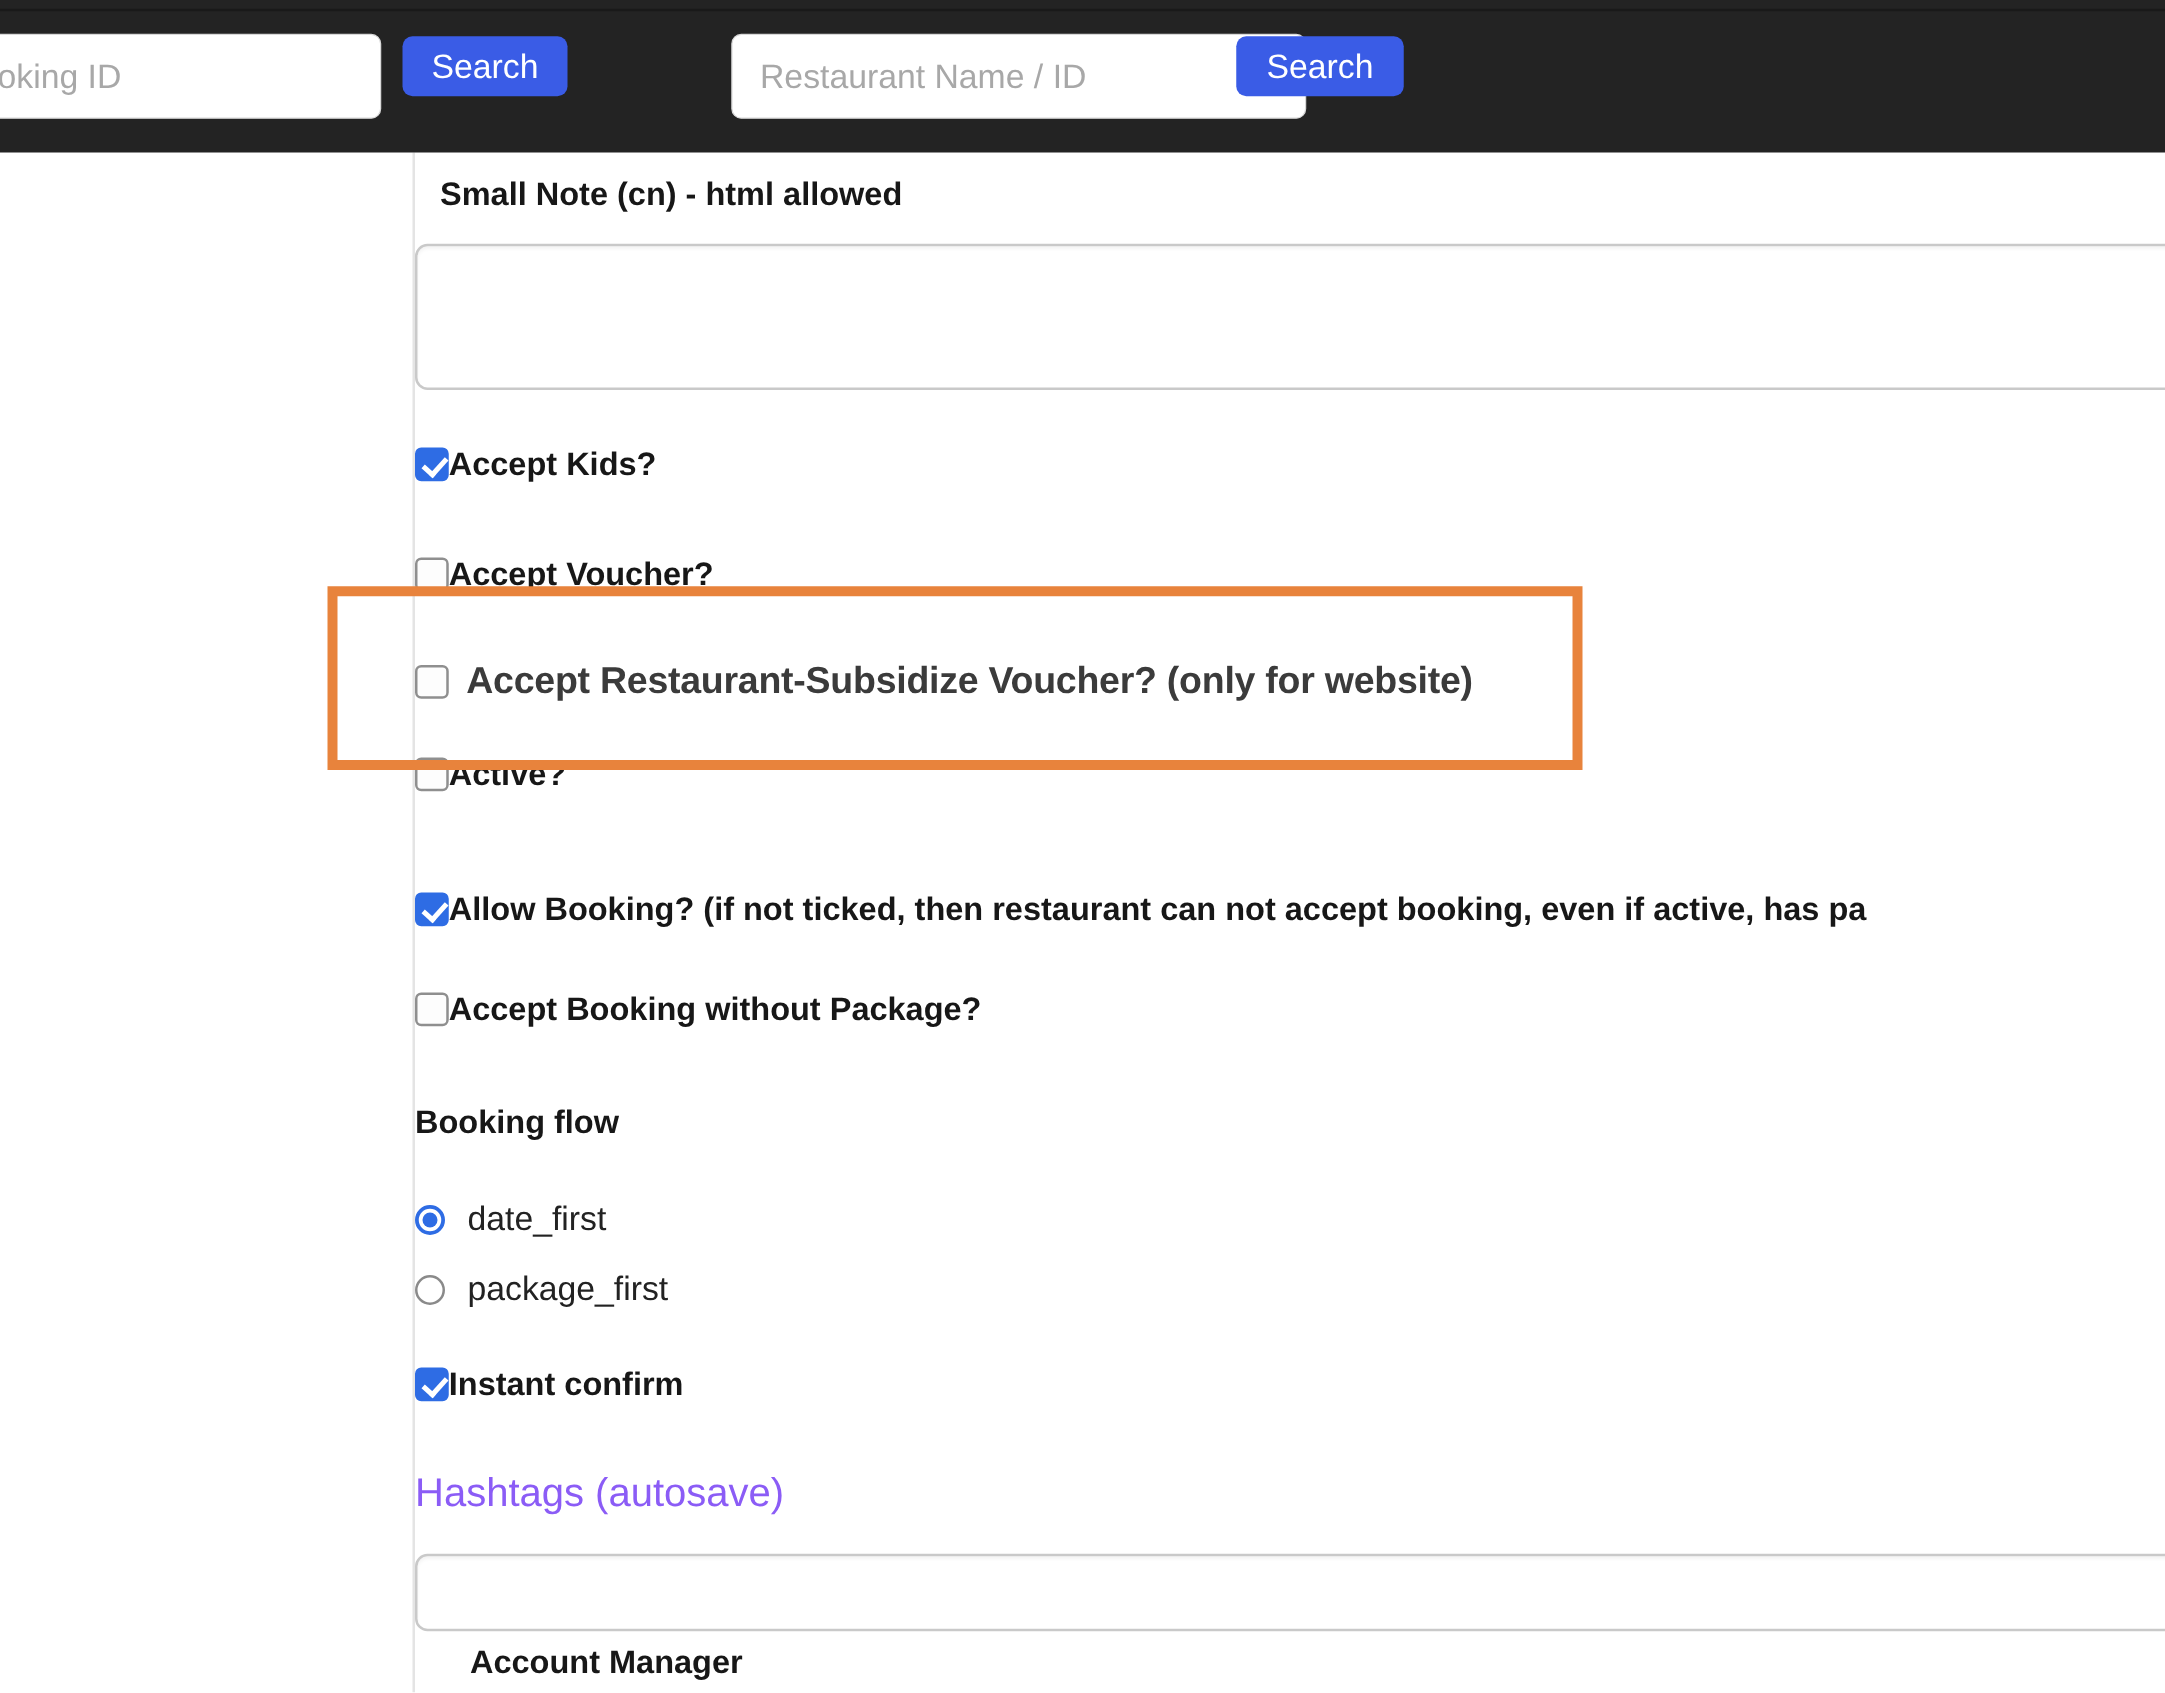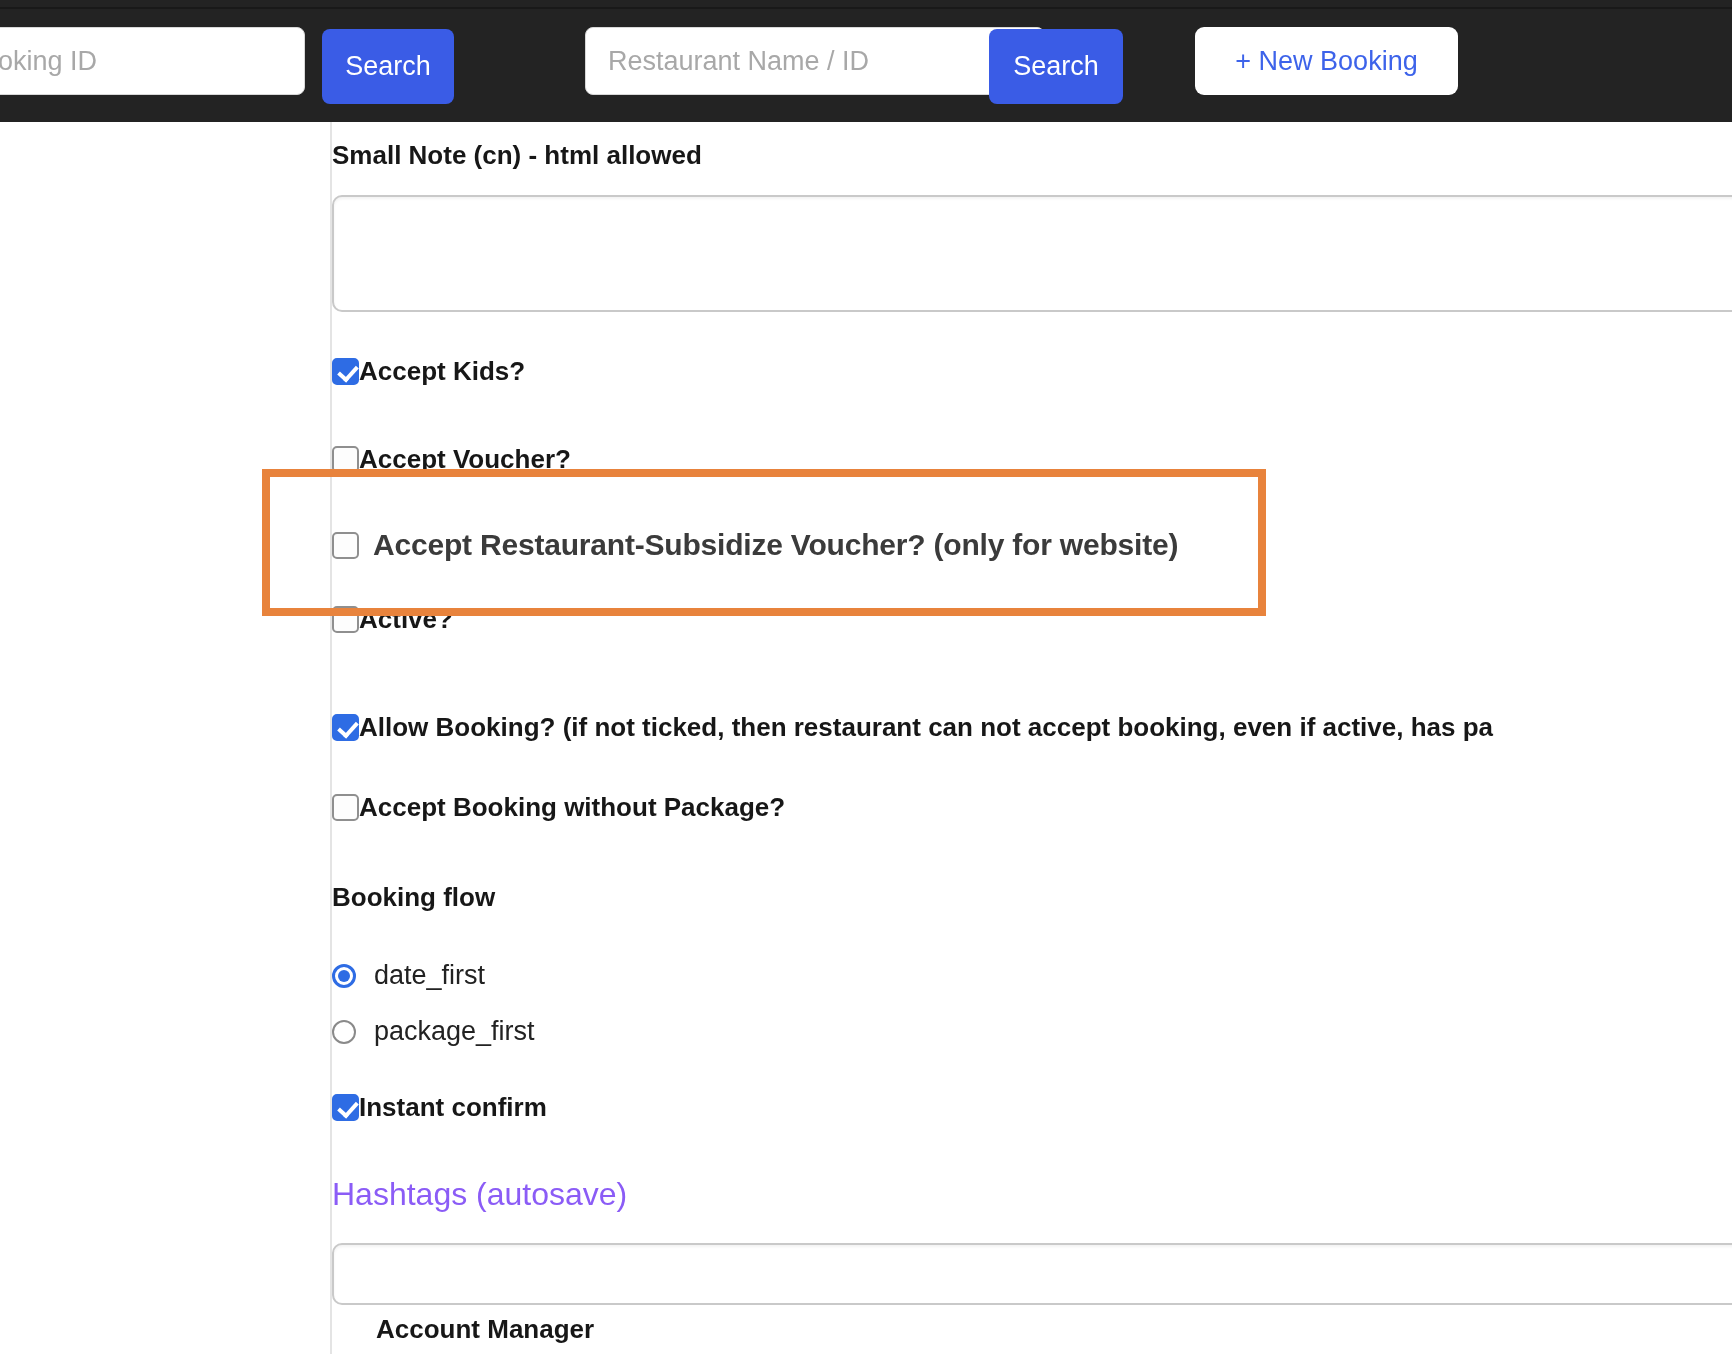--- a/index.html
+++ b/index.html
@@ -17,21 +17,21 @@
     background:#191919;
   }
   .tb-input{
     position:absolute;box-sizing:border-box;height:68px;top:27px;
     background:#ffffff;border:1px solid #d8d8d8;border-radius:8px;
     font-family:"Liberation Sans",sans-serif;font-size:27px;color:#333;
     padding:0 22px;outline:none;
   }
   .tb-input::placeholder{color:#a8a8a8;opacity:1;}
   .tb-btn{
-    position:absolute;top:29px;height:75px;box-sizing:border-box;
+    position:absolute;top:29px;height:48px;box-sizing:border-box;
     background:#3a5ce6;color:#ffffff;border:none;border-radius:8px;
     font-family:"Liberation Sans",sans-serif;font-size:27px;
     display:flex;align-items:center;justify-content:center;cursor:pointer;
   }
   .tb-newbooking{
     position:absolute;top:27px;height:68px;box-sizing:border-box;
     background:#ffffff;color:#3d63ea;border:none;border-radius:9px;
     font-family:"Liberation Sans",sans-serif;font-size:27px;
     display:flex;align-items:center;justify-content:center;cursor:pointer;
   }
@@ -87,26 +87,25 @@
   }
 </style>
 </head>
 <body>
 
 <div class="topbar">
   <input class="tb-input" style="left: -58px; width: 363px;" placeholder="Booking ID">
   <button class="tb-btn" style="left:322px;width:132px;">Search</button>
   <input class="tb-input" style="left: 585px; width: 460px;" placeholder="Restaurant Name / ID">
   <button class="tb-btn" style="left:989px;width:134px;">Search</button>
-  <button class="tb-newbooking" style="left:1195px;width:263px;">+ New Booking</button>
 </div>
 
 <div class="content-border"></div>
 
-<div class="lbl" style="top:140px;">Small Note (cn) - html allowed</div>
+<div class="lbl" style="top:140px;padding-left:20px;">Small Note (cn) - html allowed</div>
 
 <textarea class="field" style="top: 195px; width: 1412px; height: 117px;"></textarea>
 
 <div class="row" style="top:356px;">
   <span class="cb on"></span>
   <span class="cb-label">Accept Kids?</span>
 </div>
 
 <div class="row" style="top:444px;">
   <span class="cb"></span>

